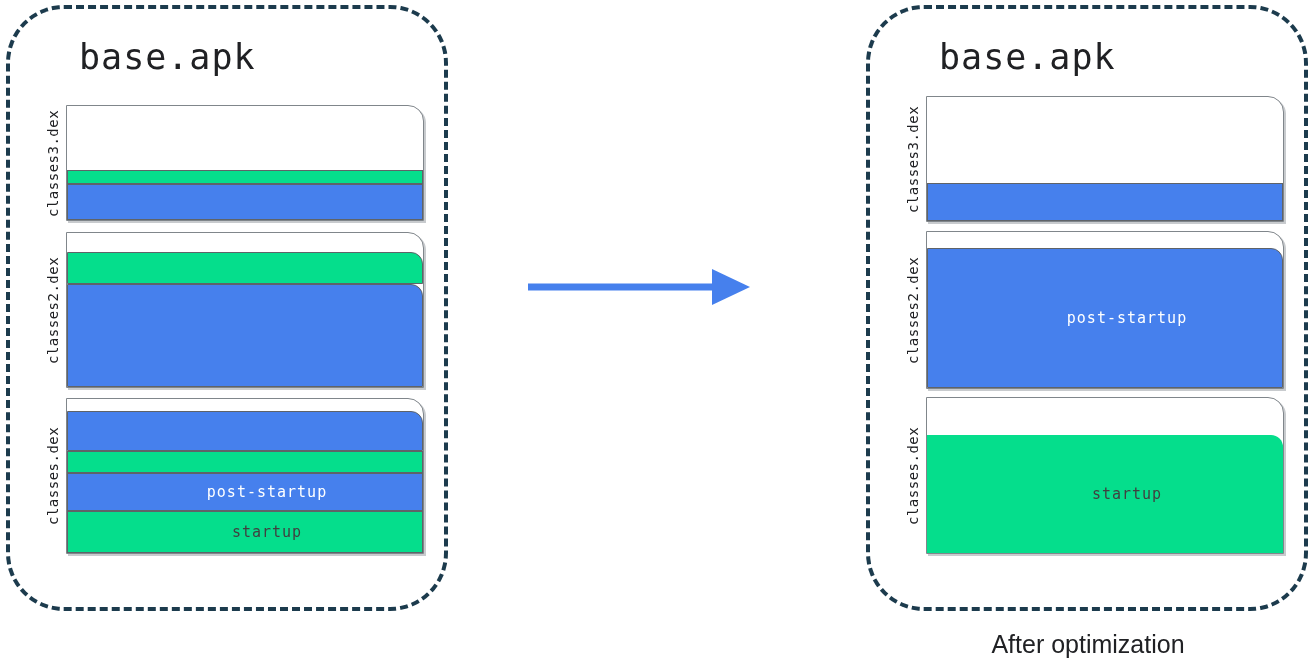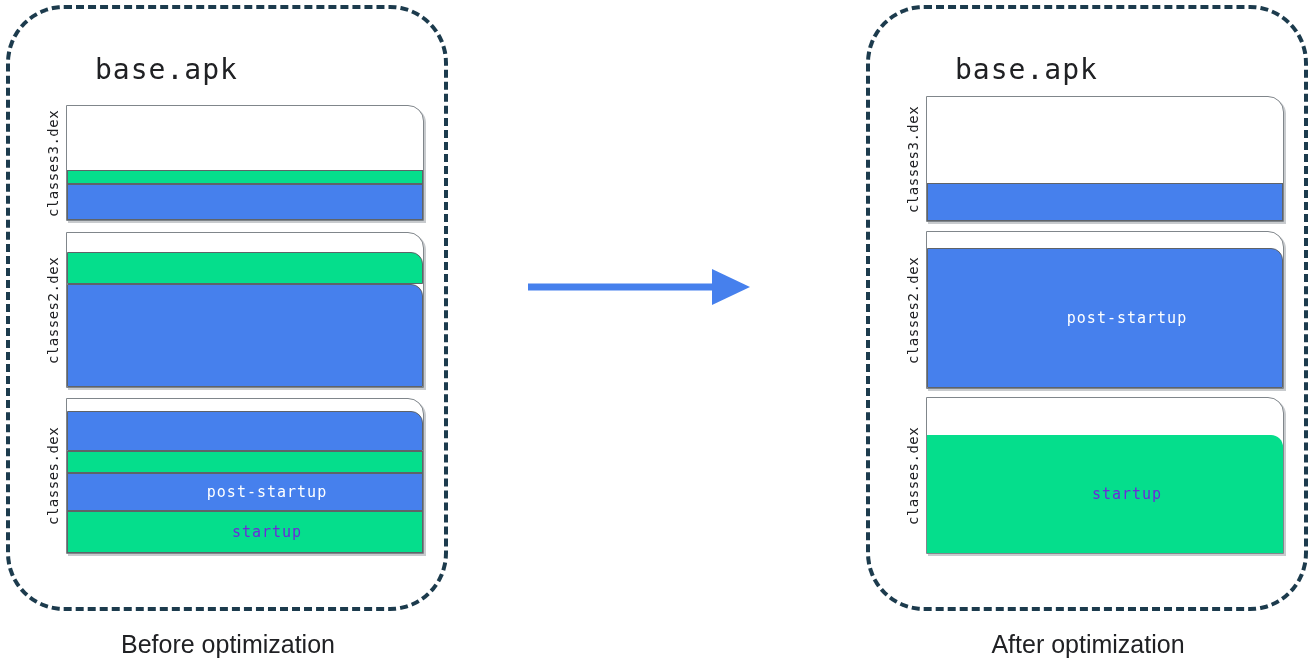--- a/index.html
+++ b/index.html
@@ -15,22 +15,22 @@
     top:5px;width:434px;height:598px;
     border:4px dashed var(--dash);
     border-radius:58px;
     box-sizing:content-box;
   }
   #panel-before{left:6px;}
   #panel-after{left:866px;}
   .panel-title{
     position:absolute;
     left:69px;top:28px;
-    margin:16px;
-    font-size:28px;font-weight:400;
+    margin:0;
+    font-size:35px;font-weight:400;
     color:#202124;
     letter-spacing:1px;
   }
   .files{
     position:absolute;
     left:30px;width:384px;
     display:flex;flex-direction:column;
   }
   #panel-before .files{top:96px;}
   #panel-after .files{top:87px;}
@@ -63,21 +63,21 @@
     min-height:0;
     padding-left:44px;
   }
   .seg-white{background:transparent;border:none;}
   .seg-blue{background:var(--blue);border:1px solid var(--block-border);}
   .seg-green{background:var(--green);border:1px solid var(--block-border);}
   .seg.rounded{border-top-right-radius:12px;}
   .seg.borderless{border:none;}
   .seg-label{font-size:15px;letter-spacing:1px;}
   .seg-label.light{color:#ffffff;}
-  .seg-label.dark{color:#6d28d9;}
+  .seg-label.dark{color:#404040;}
   .caption{
     position:absolute;
     top:630px;width:444px;
     margin:0;
     text-align:center;
     font-family:"Liberation Sans",sans-serif;
     font-size:25px;color:#202124;
   }
   #caption-before{left:6px;}
   #caption-after{left:866px;}
@@ -156,16 +156,15 @@
           <div class="page">
             <div class="seg seg-white" style="flex: 0 0 auto; height: 37px;"></div>
             <div class="seg seg-green rounded borderless" style="flex: 1 1 auto;">
               <span class="seg-label dark">startup</span>
             </div>
           </div>
         </div>
       </div>
   </section>
 
-  <p class="caption" id="caption-before">Before optimization</p>
   <p class="caption" id="caption-after">After optimization</p>
 
 </div>
 
 </body></html>

